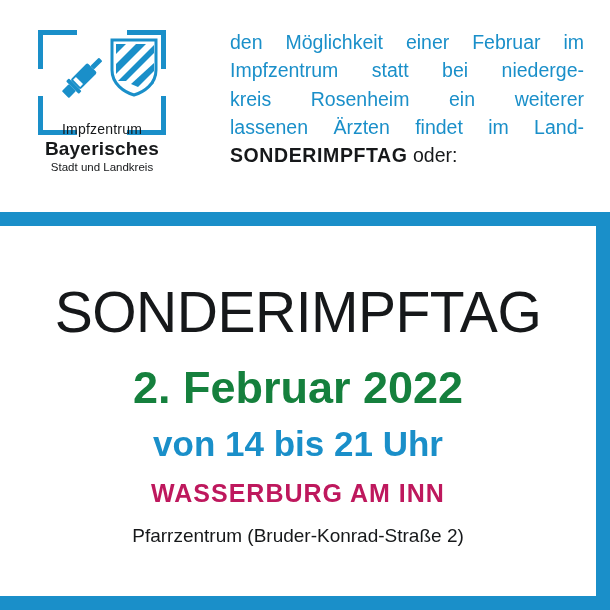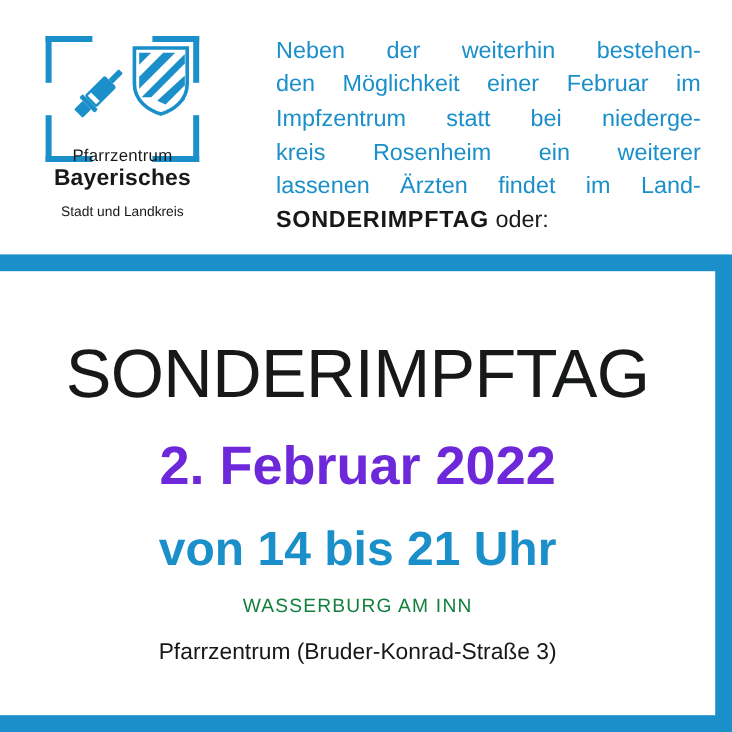--- a/index.html
+++ b/index.html
@@ -96,21 +96,21 @@
     font-size: 14px;
     letter-spacing: 0.2px;
   }
   .logo-text .l2 {
     font-size: 19px;
     font-weight: bold;
     letter-spacing: 0.2px;
   }
   .logo-text .l3 {
     font-size: 11.5px;
-    margin-top: 12px;
+    margin-top: 2px;
     text-align: center;
   }
   .logo-text .l4 {
     font-size: 13px;
   }
 
   .intro {
     flex: 1 1 auto;
     padding: 28px 26px 0 30px;
     color: #1a8fc9;
@@ -163,39 +163,39 @@
 
   .headline {
     color: #16181a;
     font-size: 57px;
     font-weight: normal;
     letter-spacing: -0.5px;
     line-height: 1;
     white-space: nowrap;
   }
   .date {
-    color: #6d28d9;
+    color: #15803d;
     font-size: 45px;
     font-weight: bold;
     line-height: 1;
     margin-top: 24px;
     white-space: nowrap;
   }
   .time {
     color: #1a8fc9;
-    font-size: 40px;
-    font-weight: bold;
-    line-height: 1;
-    margin-top: 28px;
+    font-size: 35px;
+    font-weight: bold;
+    line-height: 1;
+    margin-top: 16px;
     white-space: nowrap;
   }
   .place {
-    color: #15803d;
-    font-size: 16px;
-    font-weight: normal;
+    color: #be185d;
+    font-size: 25px;
+    font-weight: bold;
     letter-spacing: 1px;
     line-height: 1;
     margin-top: 20px;
     white-space: nowrap;
   }
   .venue {
     color: #16181a;
     font-size: 19px;
     font-weight: normal;
     line-height: 1;
@@ -233,40 +233,39 @@
             <path d="M8 8 L18 8 L8 18 Z"></path>
             <path d="M28 8 L38 8 L8 38 L8 28 Z"></path>
             <path d="M46 9 L46 17 L18 45 L10 45 Z"></path>
             <path d="M46 27 L46 35 L30 51 L23 48 Z"></path>
             <path d="M46 45 L46 47 L40 52 Z"></path>
           </g>
         </svg>
       </div>
 
       <div class="logo-text">
-        <div class="l1">Pfarrzentrum</div>
+        <div class="l1">Impfzentrum</div>
         <div class="l2">Bayerisches</div>
         <div class="l3">Stadt und Landkreis</div>
       </div>
     </div>
 
     <div class="intro">
-      <p>Neben der weiterhin bestehen-</p>
       <p>den Möglichkeit einer Februar im</p>
       <p>Impfzentrum statt bei niederge-</p>
       <p>kreis Rosenheim ein weiterer</p>
       <p>lassenen Ärzten findet im Land-</p>
       <p class="lastline"><span class="strong">SONDERIMPFTAG</span><span class="tail"> oder:</span></p>
     </div>
 
   </div>
 
   <div class="main">
     <div class="main-inner">
       <div class="headline">SONDERIMPFTAG</div>
       <div class="date">2. Februar 2022</div>
       <div class="time">von 14 bis 21 Uhr</div>
       <div class="place">WASSERBURG AM INN</div>
-      <div class="venue">Pfarrzentrum  (Bruder-Konrad-Straße 3)</div>
+      <div class="venue">Pfarrzentrum  (Bruder-Konrad-Straße 2)</div>
     </div>
   </div>
 
 </div>
 
 </body></html>

